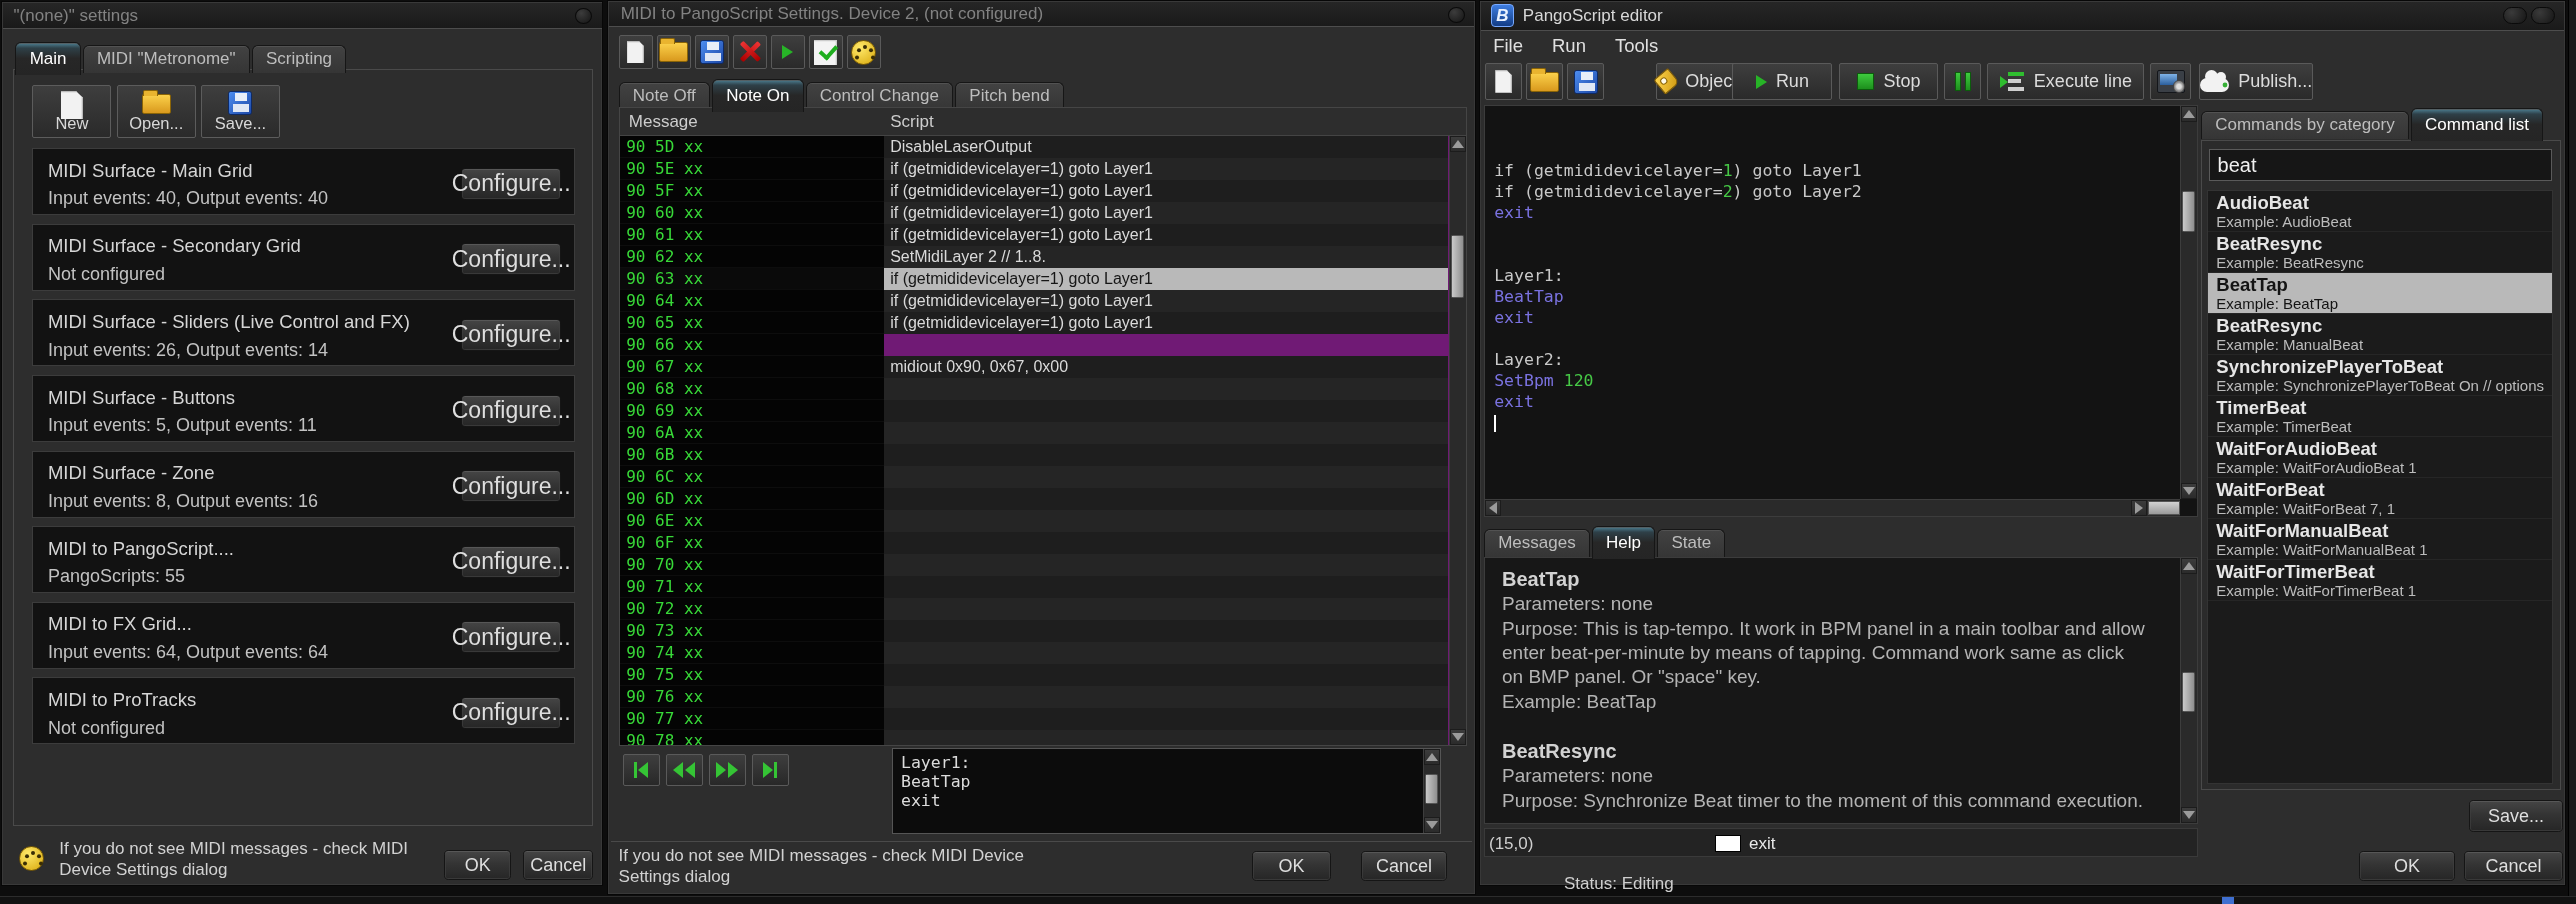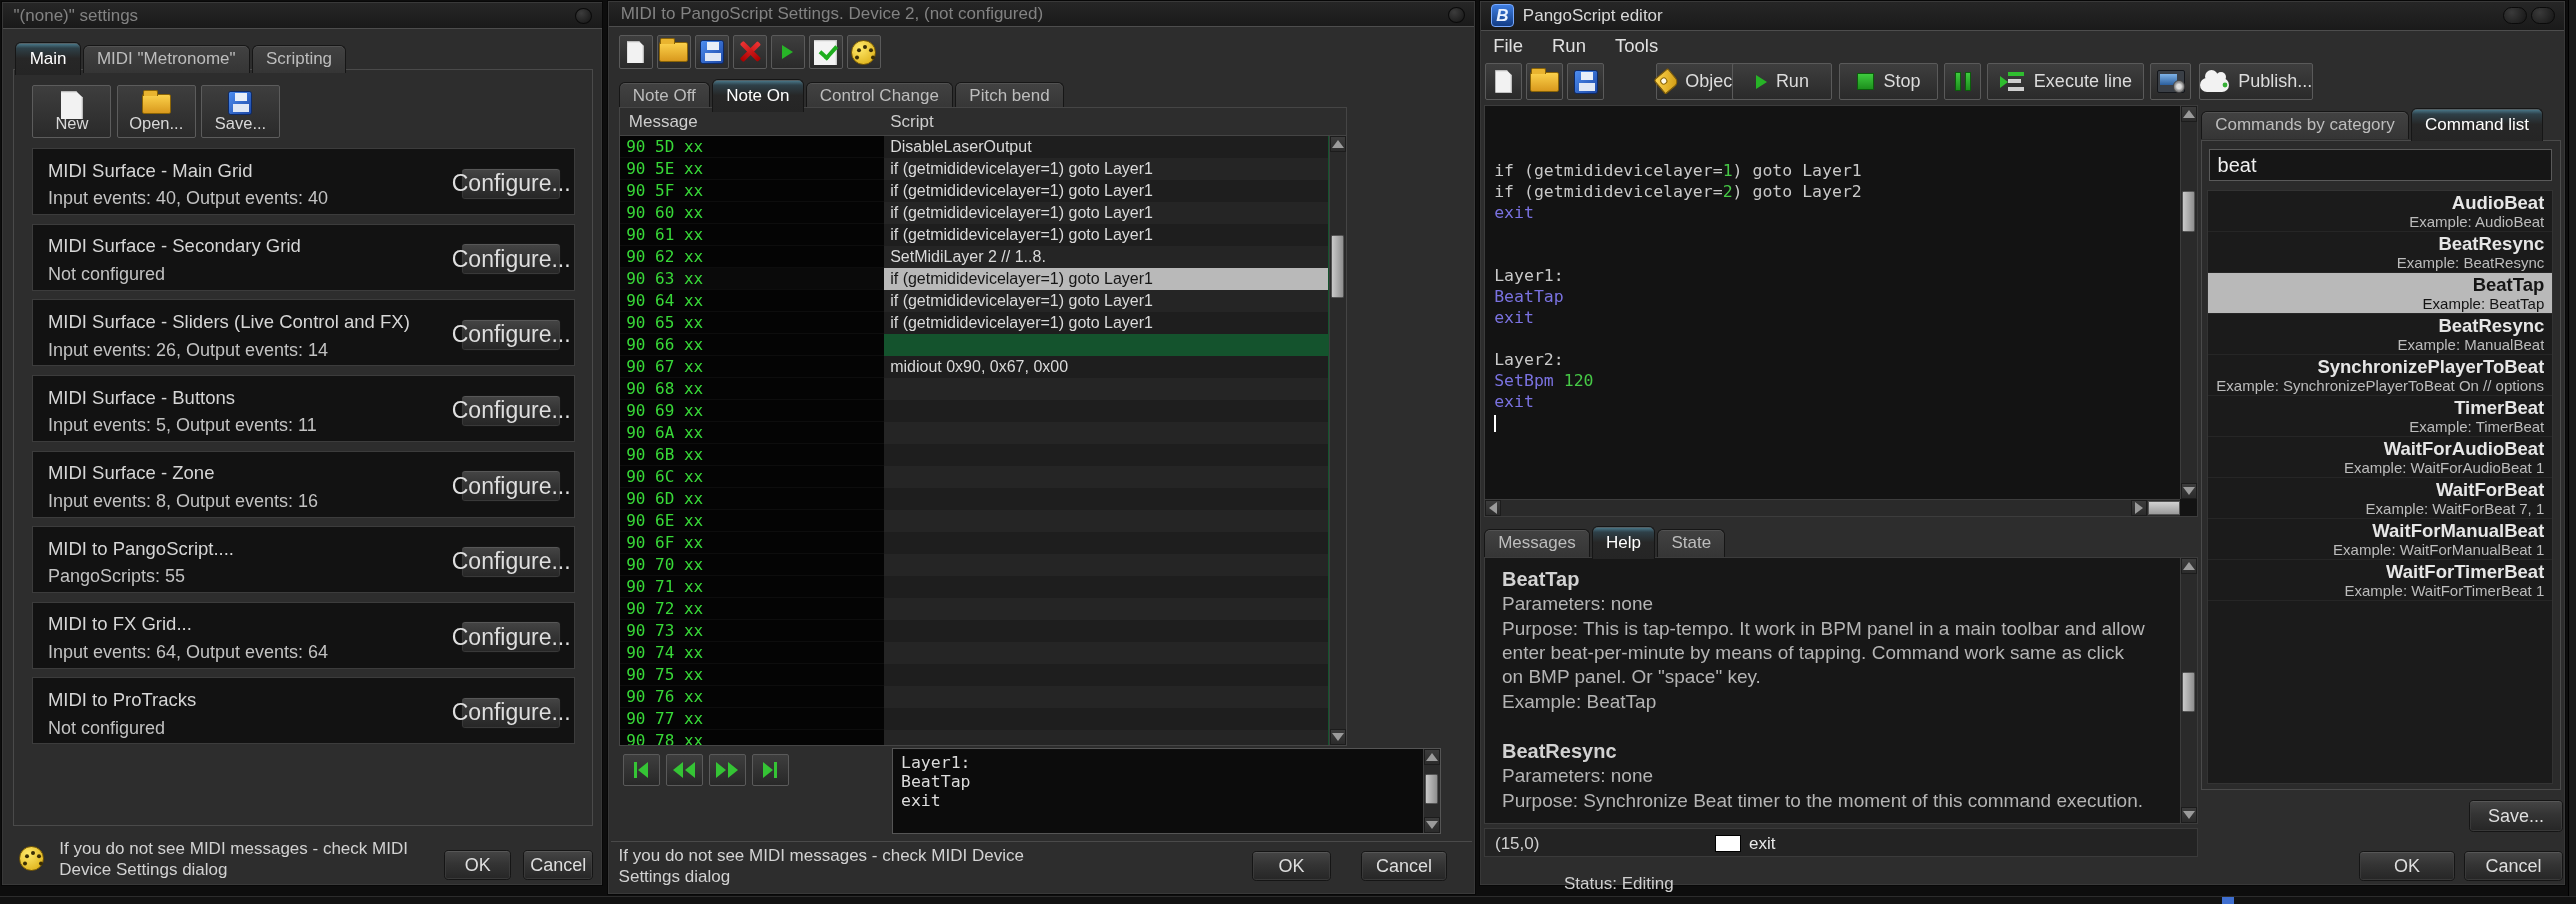--- a/index.html
+++ b/index.html
@@ -119,21 +119,21 @@
     background:linear-gradient(#3c3c3c,#2b2b2b); border:0.7px solid #1c1c1c; }
   .hscroll .sb.left { left:0; } .hscroll .sb.right { right:33px; }
   .hscroll .hthumb { position:absolute; right:0; top:0.7px; width:32px; height:14.5px; background:linear-gradient(#d2d2d2,#9a9a9a); border:0.7px solid #555; }
 
   
   #mid-win { left:607px; top:0; width:869px; height:895px; }
   #mid-toolbar { position:absolute; left:10.6px; top:34px; display:flex; gap:4px; }
   .toolbtn { width:34px; height:34px; background:linear-gradient(180deg,#3e3e3e,#2a2a2a); border:0.7px solid #5a5a5a;
     border-radius:2px; display:flex; align-items:center; justify-content:center; }
   #mid-tabs { left:10.6px; top:78px; }
-  #mid-table { left:10.6px; top:106px; width:728px; height:639px; border:0.7px solid #454545; background:#14532d; }
+  #mid-table { left:10.6px; top:106px; width:848px; height:639px; border:0.7px solid #454545; background:#701a75; }
   #mid-thead { position:absolute; left:0; top:0; right:0; height:28px; background:#2d2d2d; border-bottom:0.7px solid #444;
     color:#cdcdcd; font-size:17px; display:flex; align-items:center; }
   #mid-thead .h1 { padding-left:9.2px; width:264px; }
   #mid-thead .h2 { padding-left:6.6px; }
   #midi-rows { position:absolute; left:0; top:28px; right:18px; bottom:0; overflow:hidden; }
   .mrow { display:flex; height:22px; }
   .cell-msg { width:264px; background:#040404; color:#38d838; font-family:"DejaVu Sans Mono", monospace; font-size:16px;
     line-height:22px; padding-left:6.6px; border-bottom:0.7px solid #0d0d0d; }
   .cell-script { flex:1; color:#dadada; font-size:16px; line-height:22px; padding-left:6.6px; background:#1e1e1e; }
   .mrow:nth-child(even) .cell-script { background:#252525; }
@@ -168,32 +168,32 @@
   #code-hscroll { left:0; right:17px; bottom:0; }
   #help-tabs { left:4px; top:525px; }
   #help-box { position:absolute; left:4px; top:556px; width:714px; height:267px; background:#171717; border:0.7px solid #3c3c3c; }
   #help-content { position:absolute; left:17px; top:9.2px; width:647px; bottom:5.3px; overflow:hidden; }
   .help-name { font-weight:bold; color:#d2d2d2; font-size:20px; line-height:25px; }
   .help-line { color:#b4b4b4; font-size:19px; line-height:24.4px; }
   .help-block + .help-block { margin-top:25px; }
   #help-vscroll { right:0; top:0; bottom:0; }
   #ed-status { position:absolute; left:4px; top:827px; width:714px; height:29px; background:#232323;
     border:0.7px solid #3a3a3a; color:#cfcfcf; font-size:17px; }
-  #ed-status .pos { position:absolute; left:10px; top:5.3px; }
+  #ed-status .pos { position:absolute; left:4px; top:5.3px; }
   #ed-status .st { position:absolute; left:79px; top:5.3px;margin-top:40px; }
   #ed-status .swatch { position:absolute; left:230px; top:6px; width:26.4px; height:17px; background:#ffffff; border:1.3px solid #000; }
   #ed-status .word { position:absolute; left:264px; top:5.3px; color:#e8e8e8; }
 
   
   #side-tabs { left:721px; top:107px; }
   #side-box { position:absolute; left:721px; top:139px; width:360px; height:650px; border:0.7px solid #4a4a4a; background:#2b2b2b; }
   #cmd-search { position:absolute; left:6.6px; top:8px; width:343px; height:32px; background:#161616; border:0.7px solid #5a5a5a;
     color:#f0f0f0; font-size:20px; padding:0 8px; font-family:"Liberation Sans", sans-serif; }
   #command-list { position:absolute; left:5.3px; top:49px; width:346px; bottom:5.3px; background:#1b1b1b; border:0.7px solid #333; overflow:hidden; }
-  .cmd { height:41px; padding:1.3px 8px; border-bottom:1.3px solid #262626;text-align:right; }
+  .cmd { height:41px; padding:1.3px 8px; border-bottom:1.3px solid #262626; }
   .cmd .n { font-weight:bold; color:#e6e6e6; font-size:18.5px; line-height:21px; white-space:nowrap; overflow:hidden; }
   .cmd .e { color:#bcbcbc; font-size:15px; line-height:17px; white-space:nowrap; overflow:hidden; }
   .cmd.selected { background:#b9b9b9; }
   .cmd.selected .n, .cmd.selected .e { color:#141414; }
   #side-save { left:989px; top:799px; width:94px; height:32px; }
   #ed-ok { left:879px; top:850px; width:96px; height:30px; }
   #ed-cancel { left:984px; top:850px; width:99px; height:30px; }
 
   
   #right-sliver { position:absolute; left:2568px; top:0; width:8px; height:904px; background:#191919; border-left:0.7px solid #000; }

